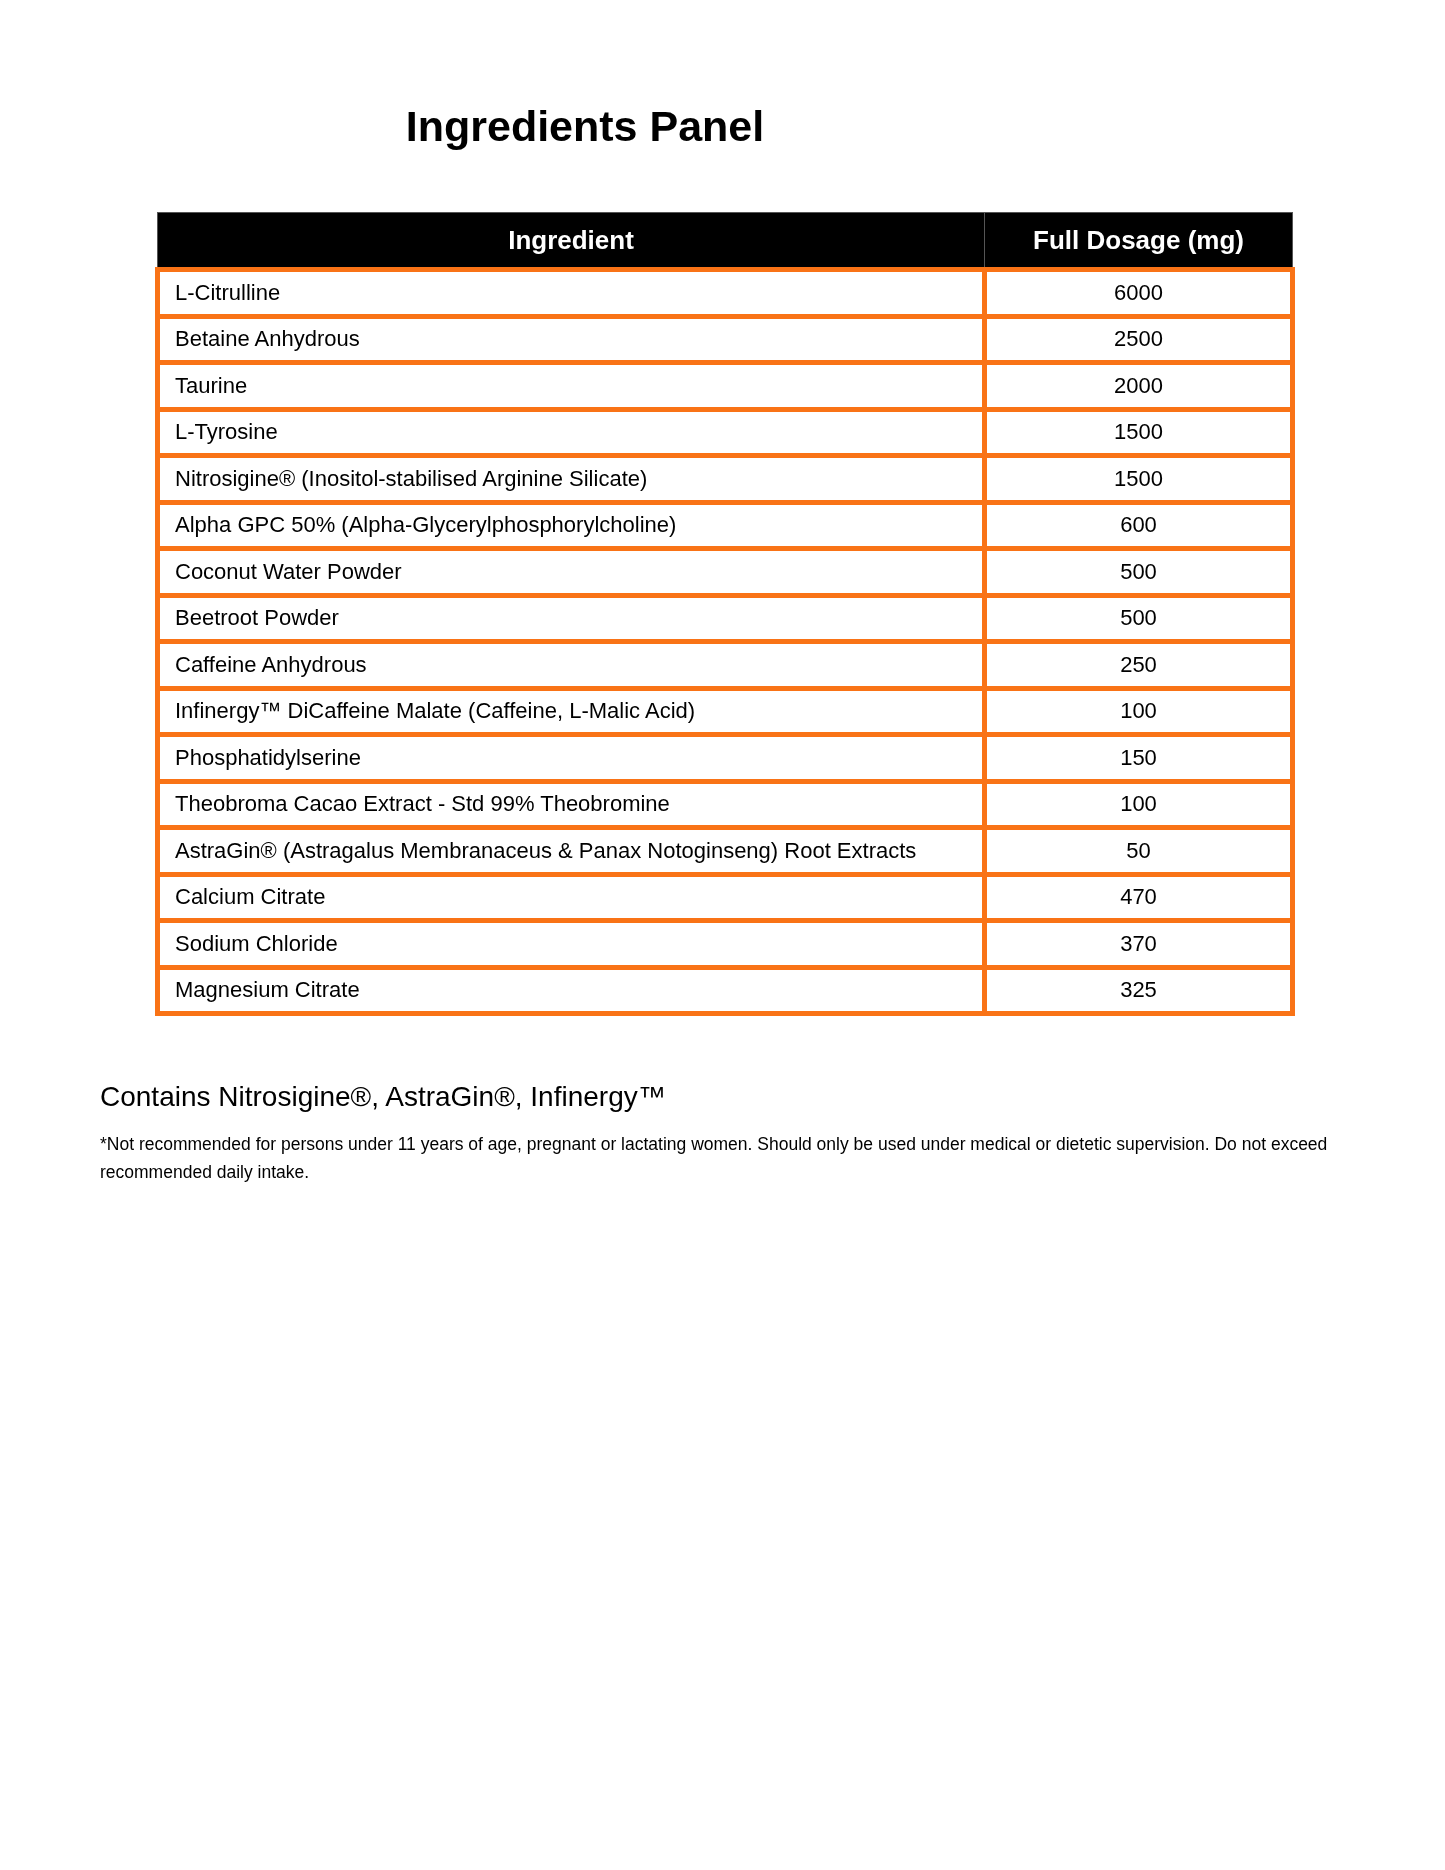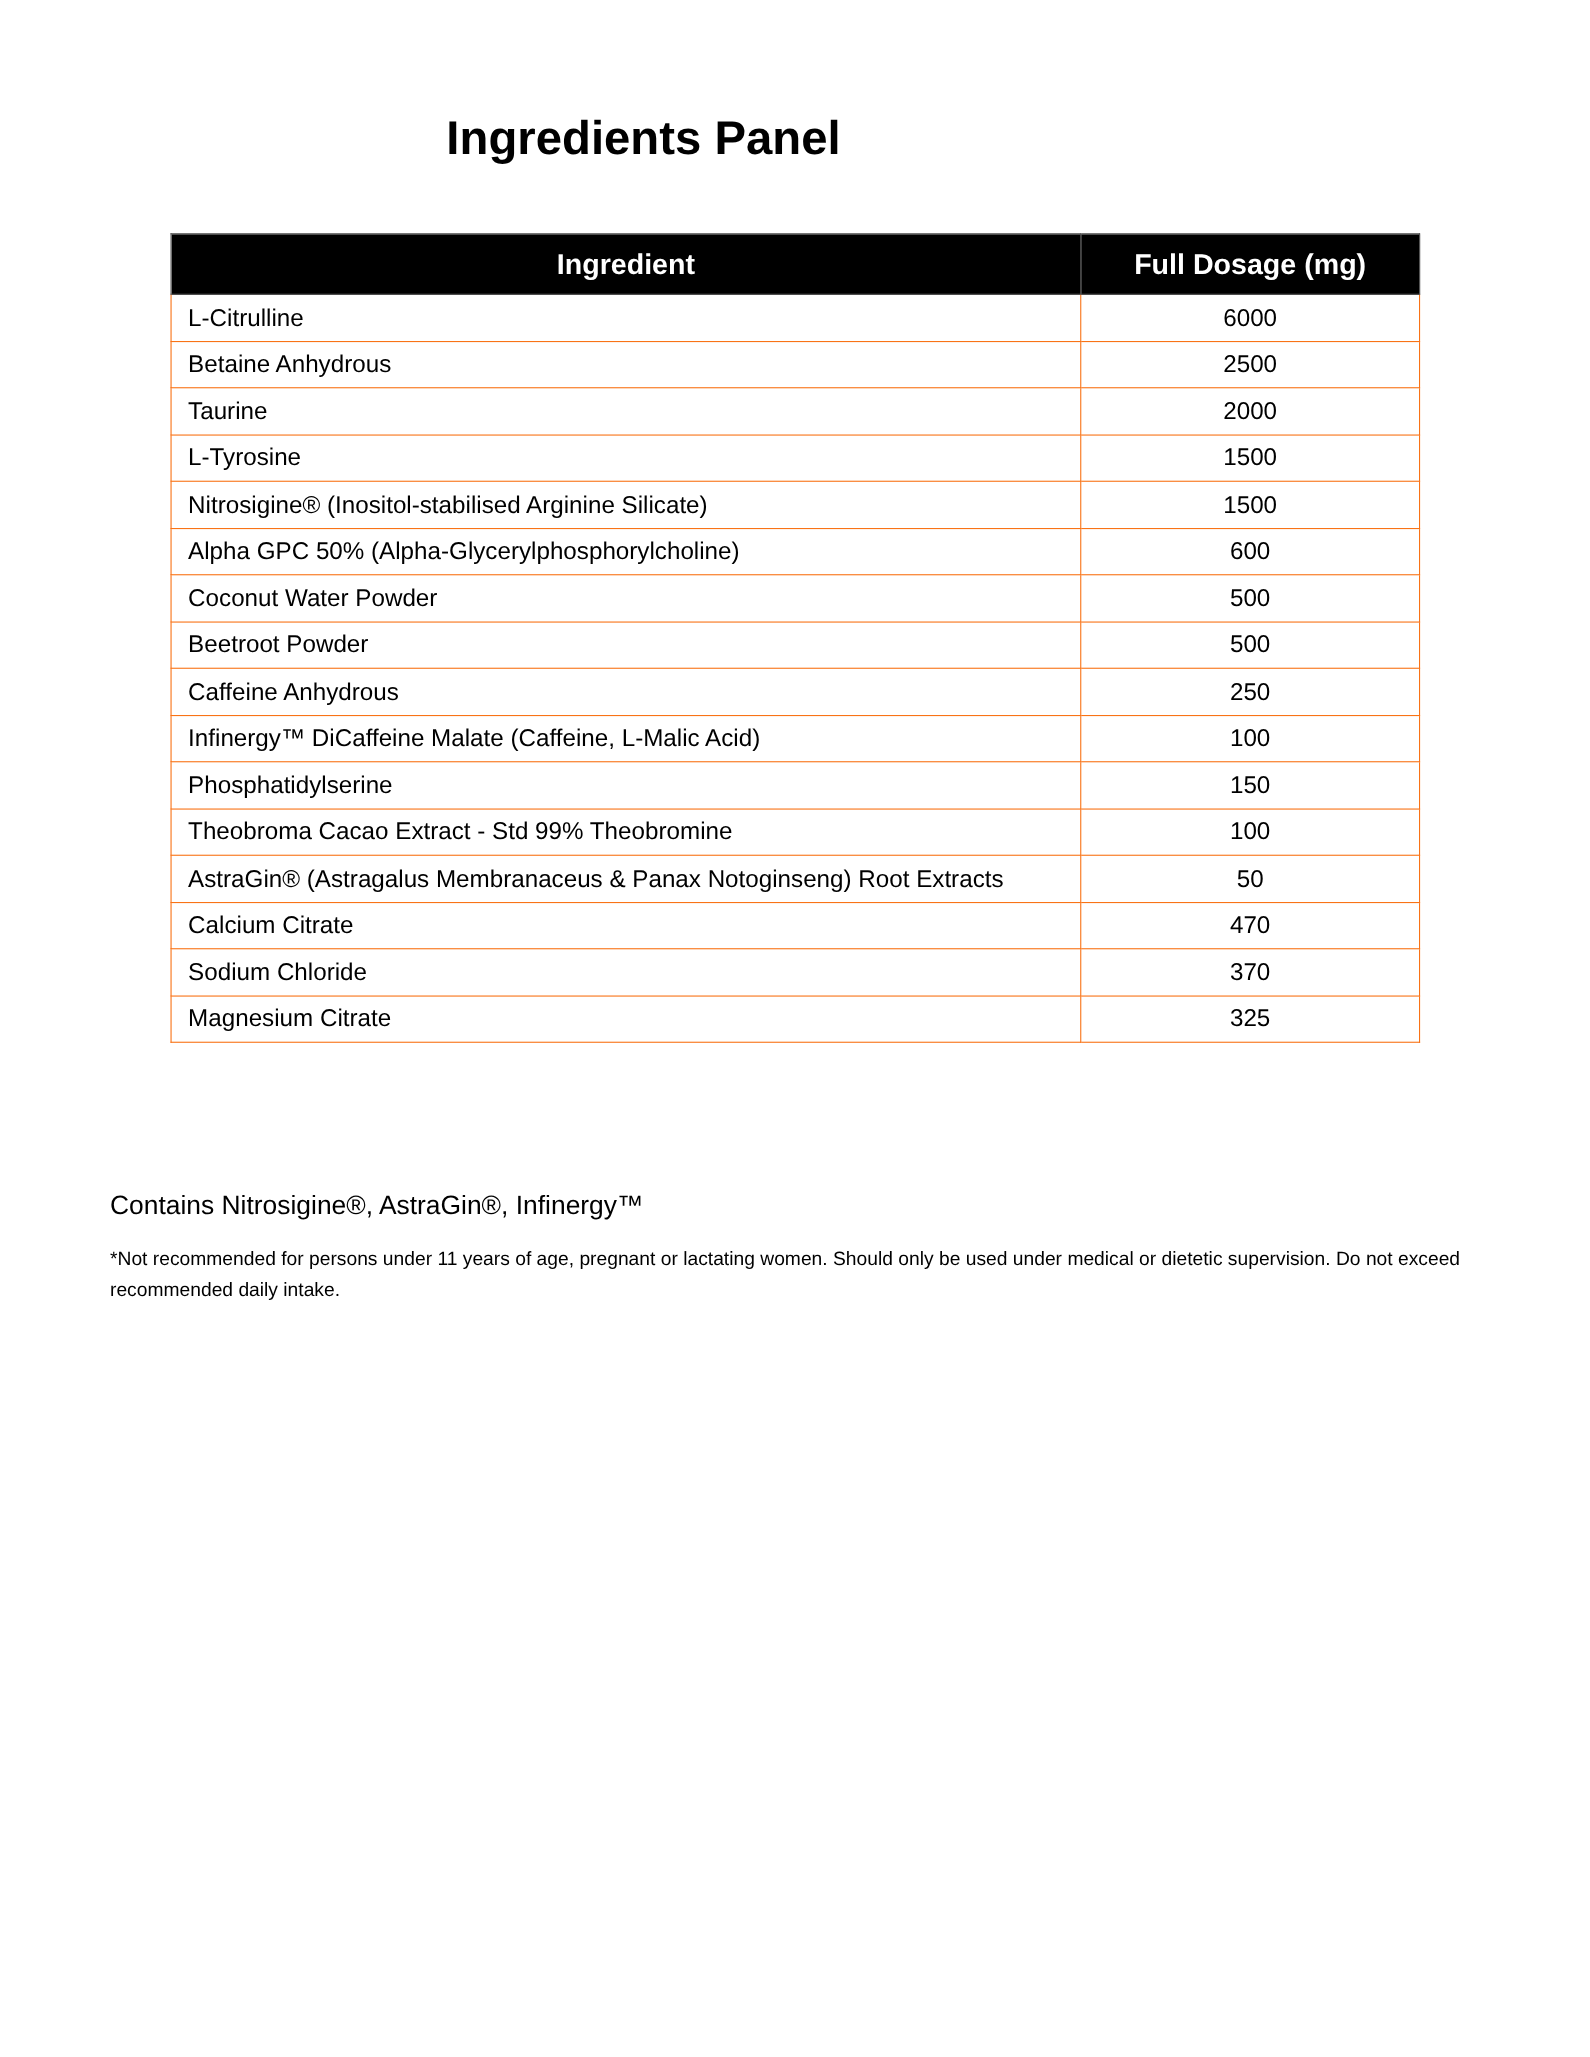--- a/index.html
+++ b/index.html
@@ -18,26 +18,26 @@
   table.panel col.c1 { width: 827px; }
   table.panel col.c2 { width: 308px; }
   table.panel th {
     background: #000; color: #fff; font-size: 26px; font-weight: bold;
     height: 54px; padding: 0; text-align: center;
     border: 1px solid #555;
     margin-top: 20px;
   }
   table.panel td {
     height: 41.5px; padding: 0; font-size: 22px;
-    border: 1px solid #f97316;
+    border: 5px solid #f97316;
   }
   table.panel td.name { padding-left: 15px; text-align: left; white-space: nowrap; }
   table.panel td.dose { text-align: center; }
   .contains {
-    position: absolute; left: 100px; top: 1083px; font-size: 24px; line-height: 28px;
+    position: absolute; left: 100px; top: 1083px; font-size: 28px; line-height: 28px;
   }
   .note {
     position: absolute; left: 100px; top: 1130px; width: 1245px;
     font-size: 17.5px; line-height: 28px;
   }
 </style>
 </head>
 <body>
 
 <h1 class="title" style="margin:0;">Ingredients Panel</h1>

